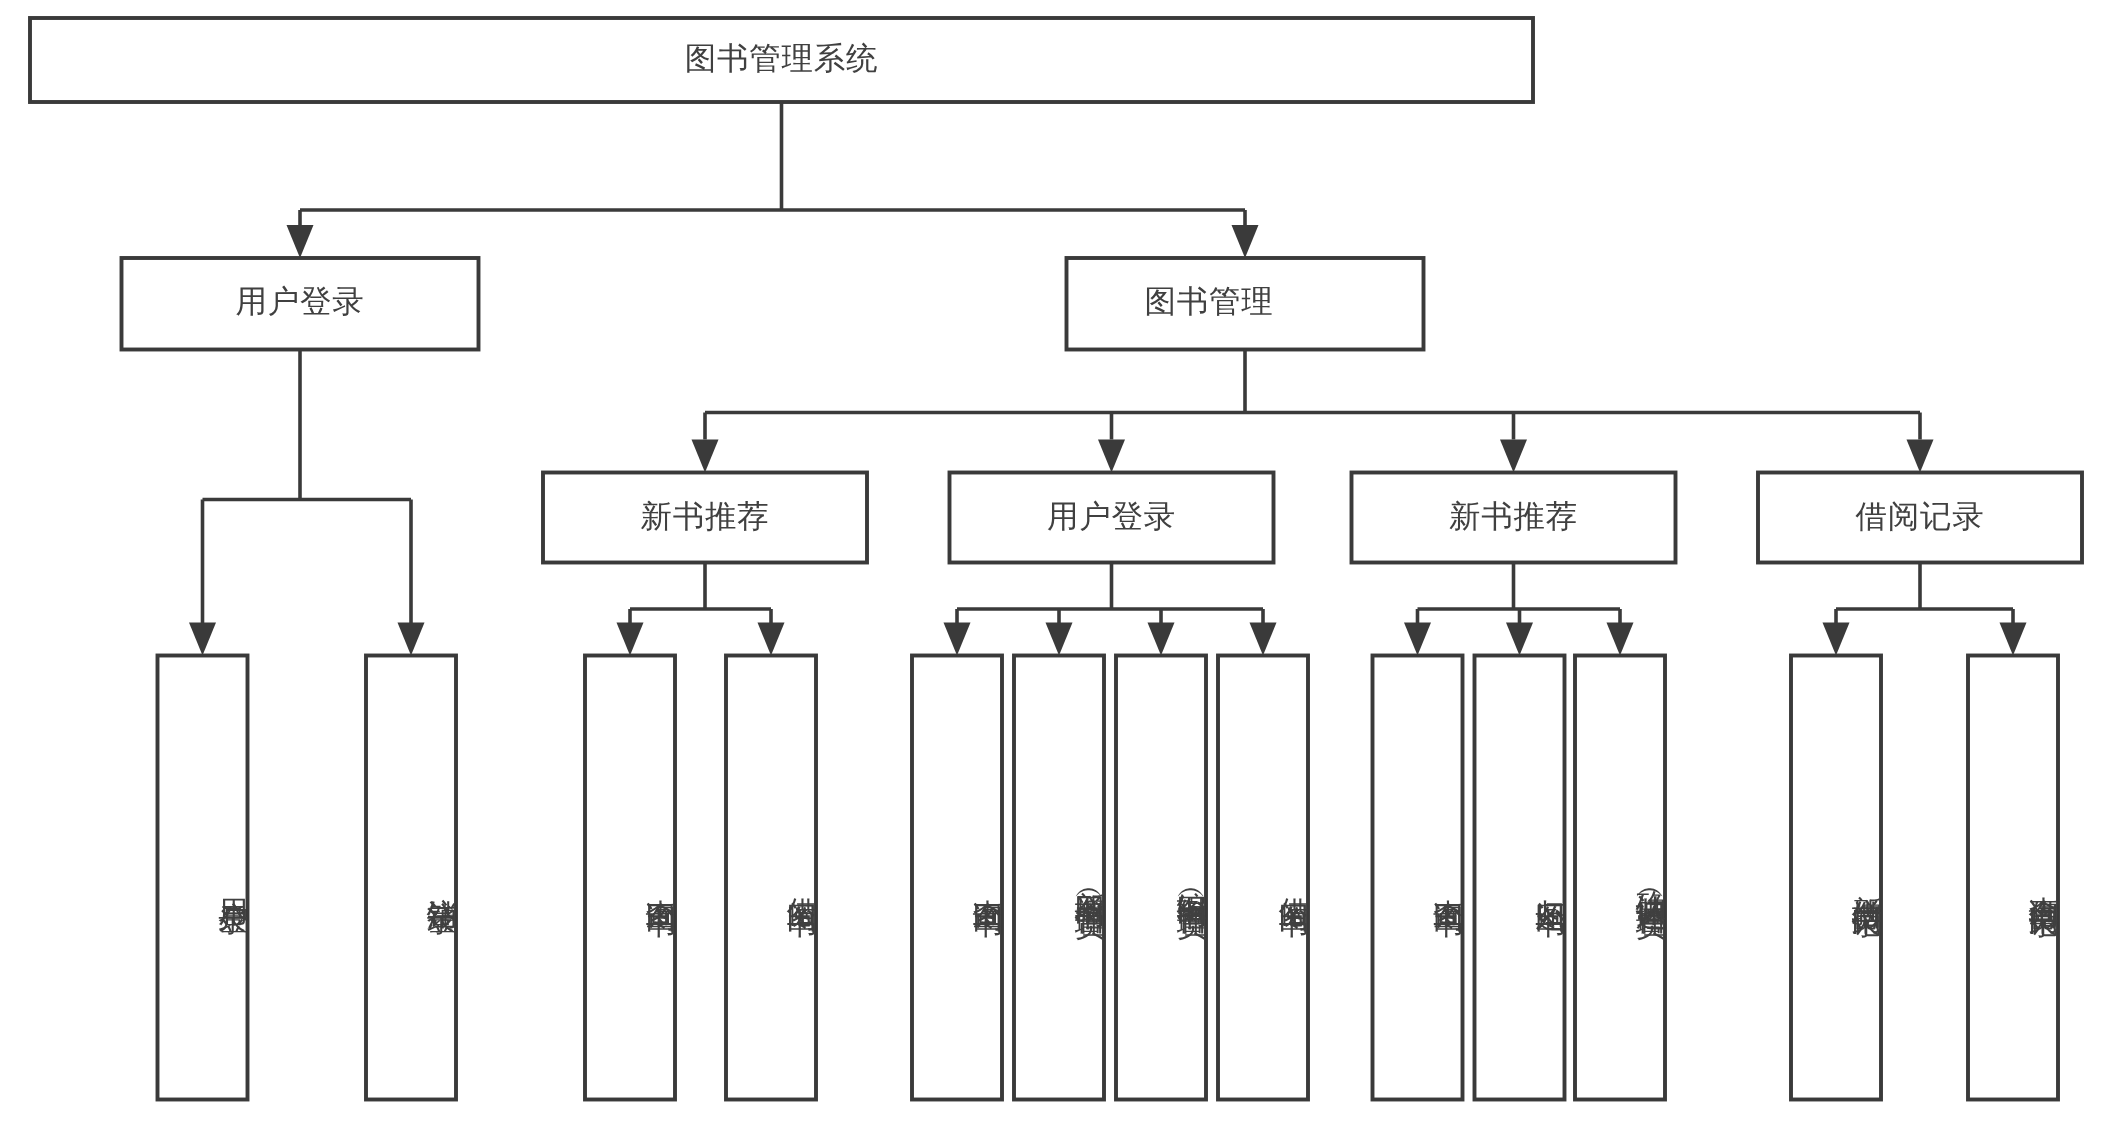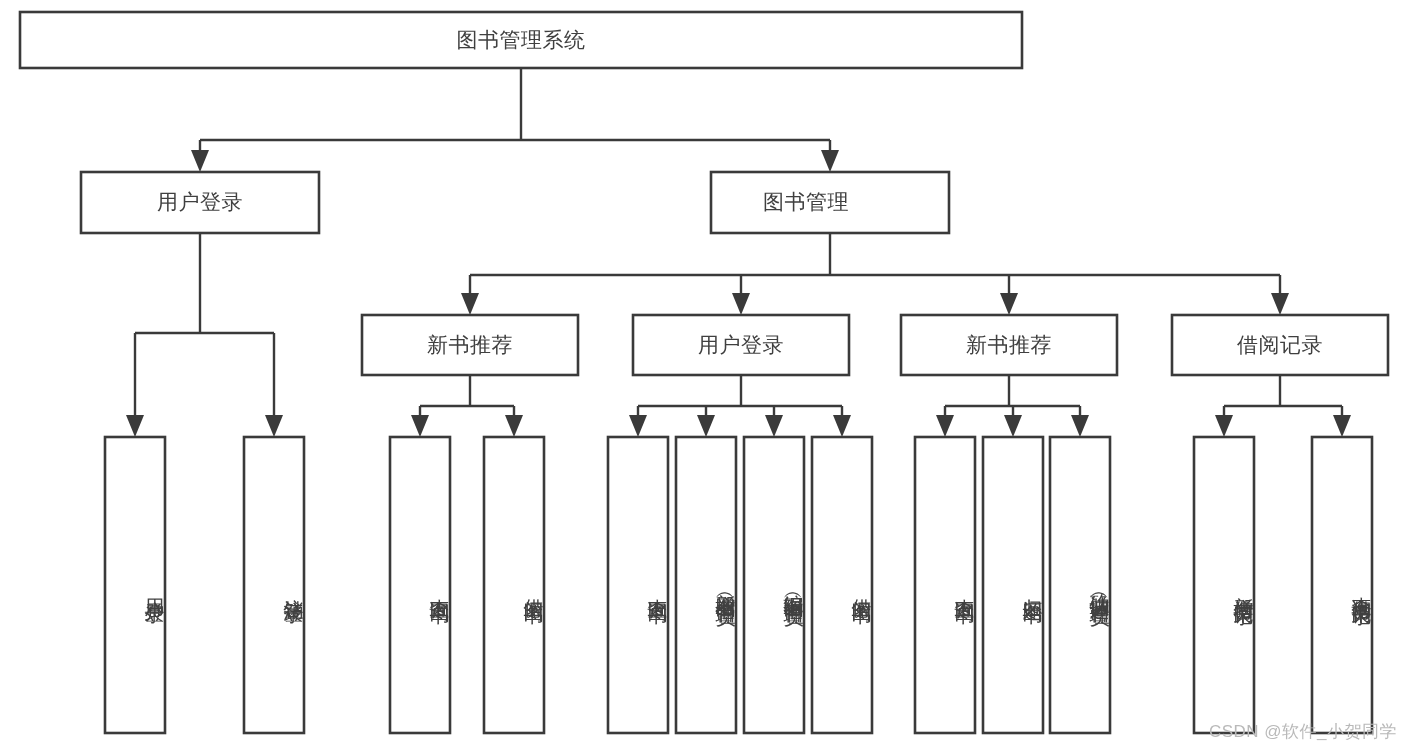--- a/index.html
+++ b/index.html
@@ -210,14 +210,13 @@
       <div class="node-label vertical" style="left: 983px; top: 437px; width: 60px; height: 296px;">归还图书</div>
       <div class="node-hit" style="left: 983px; top: 437px; width: 60px; height: 296px;"></div>
       <div class="node-label vertical" style="left: 1050px; top: 437px; width: 60px; height: 296px;">确认归还（管理员）</div>
       <div class="node-hit" style="left: 1050px; top: 437px; width: 60px; height: 296px;"></div>
       <div class="node-label vertical" style="left: 1194px; top: 437px; width: 60px; height: 296px;">新增借阅记录</div>
       <div class="node-hit" style="left: 1194px; top: 437px; width: 60px; height: 296px;"></div>
       <div class="node-label vertical" style="left: 1312px; top: 437px; width: 60px; height: 296px;">查询借阅记录</div>
       <div class="node-hit" style="left: 1312px; top: 437px; width: 60px; height: 296px;"></div>
     </div>
 
-  <div id="watermark">CSDN @软件_小贺同学</div>
 </div>
 
 </body></html>

